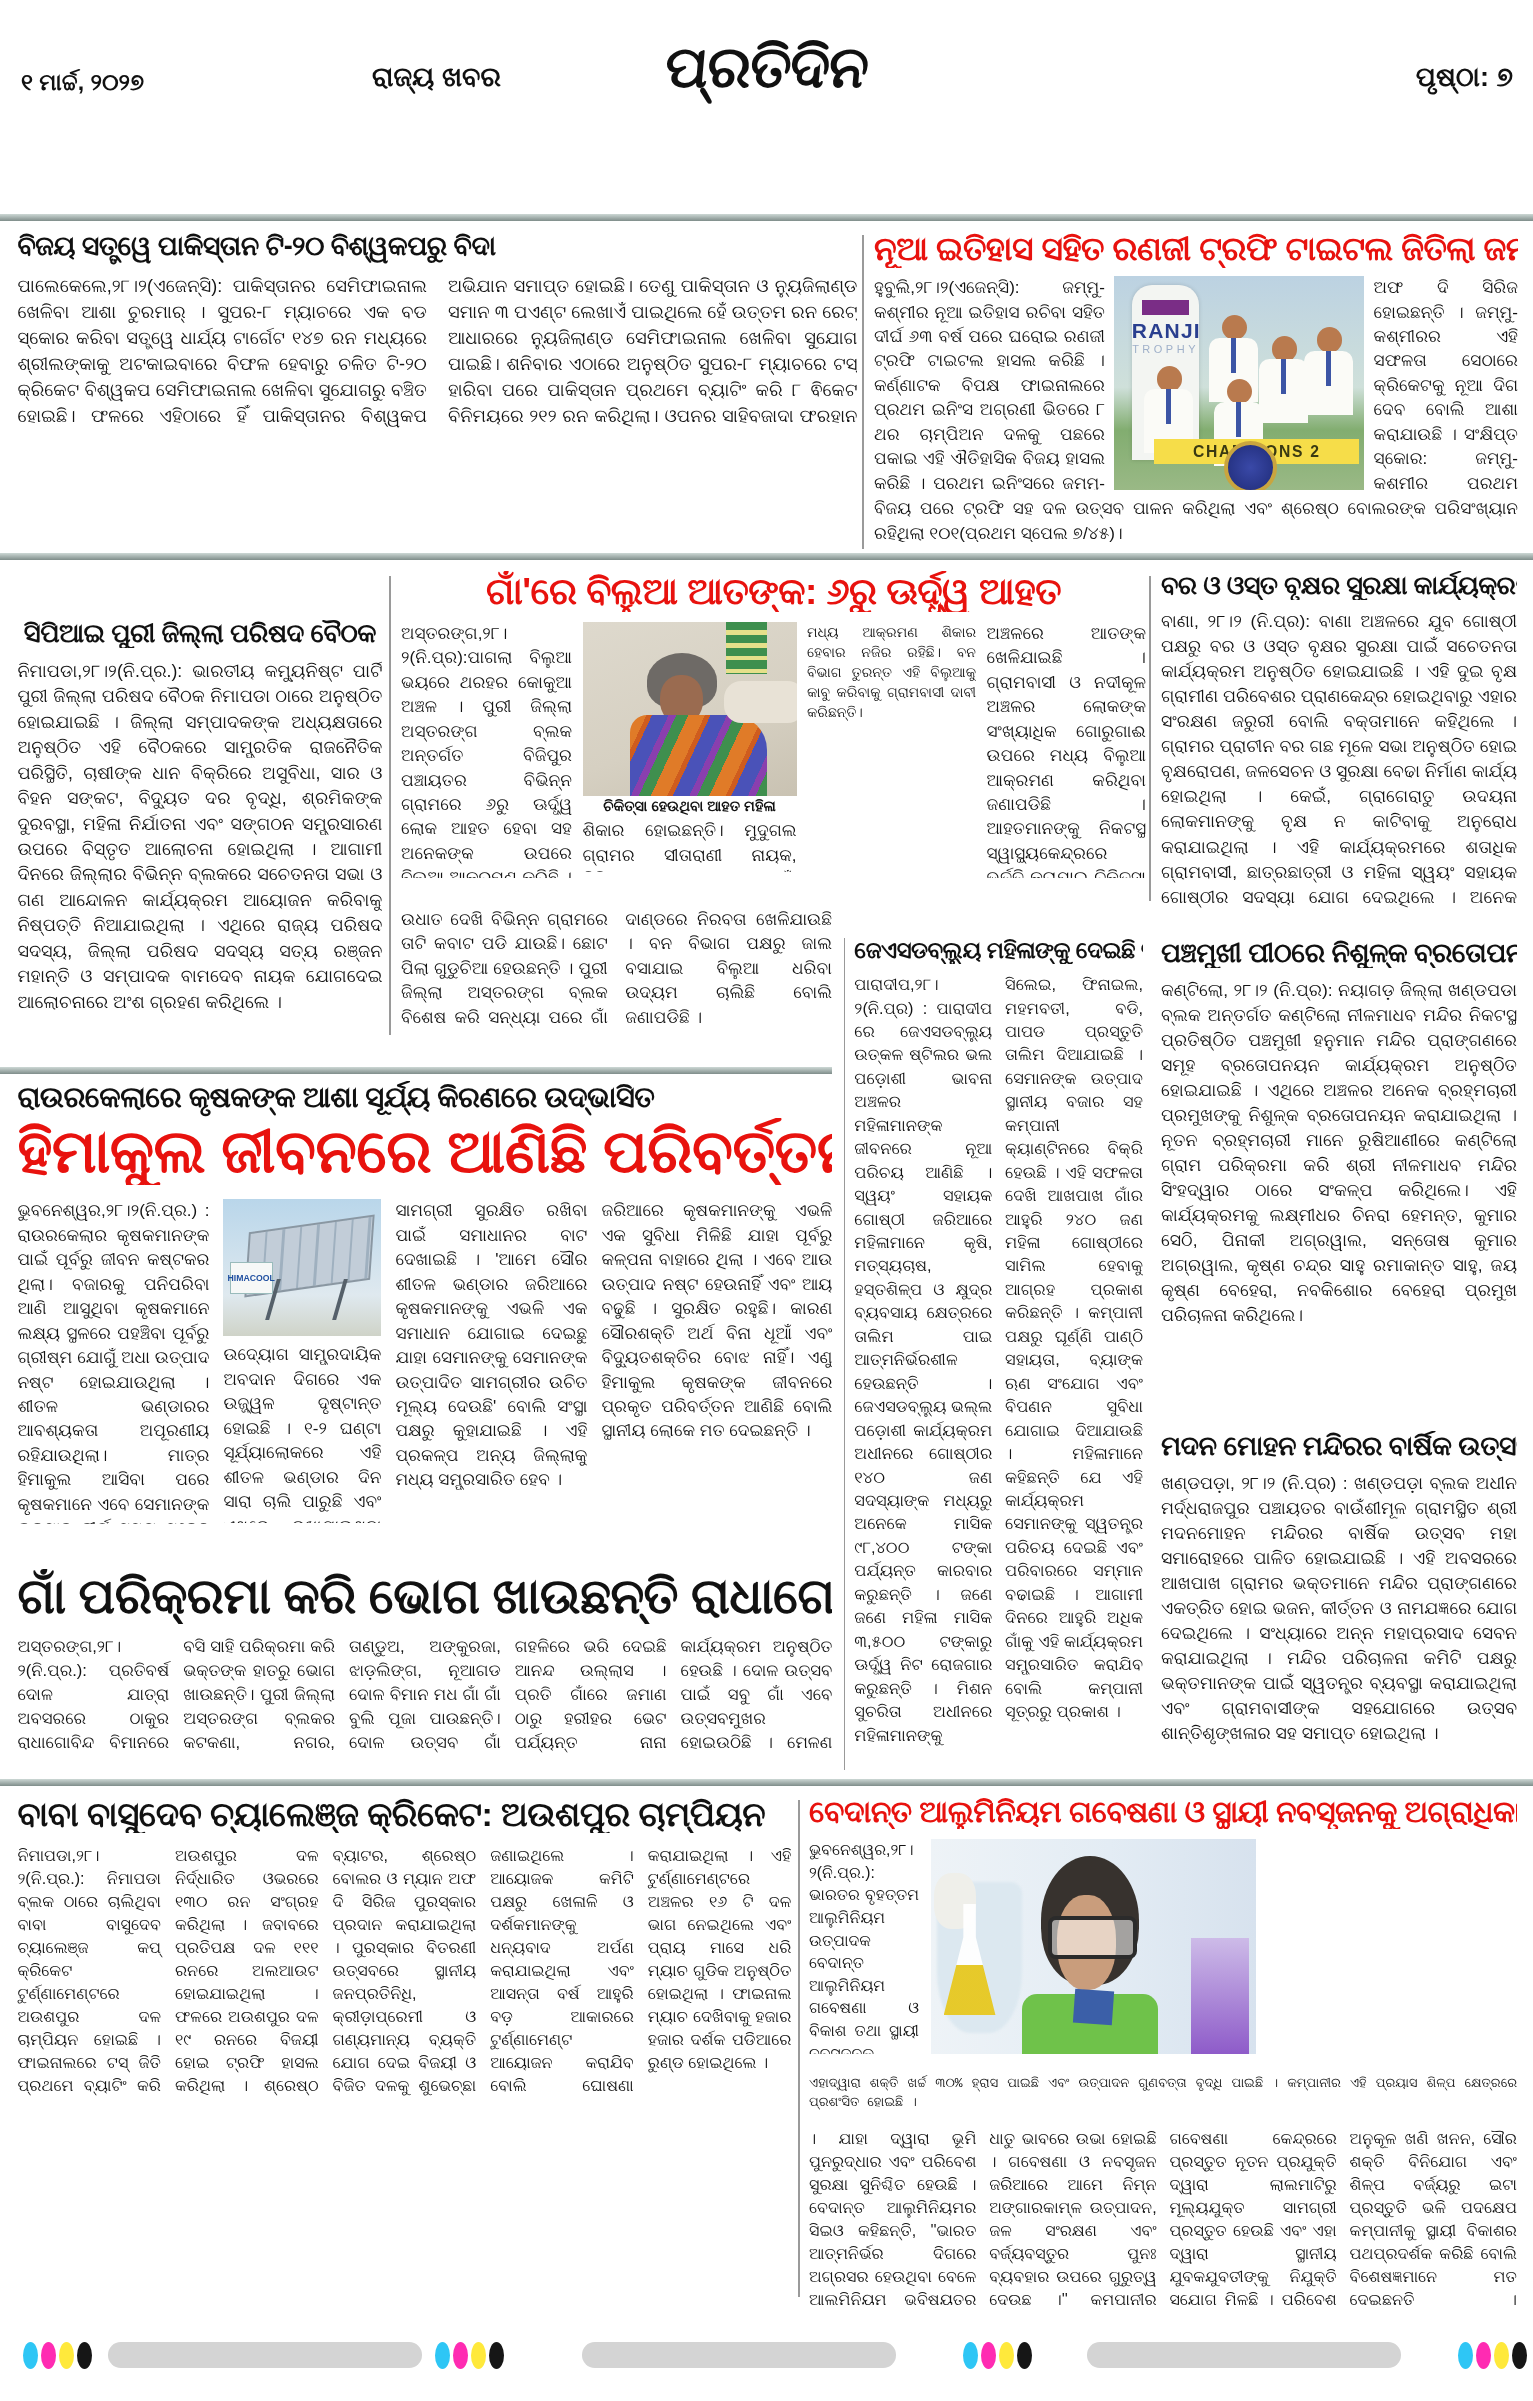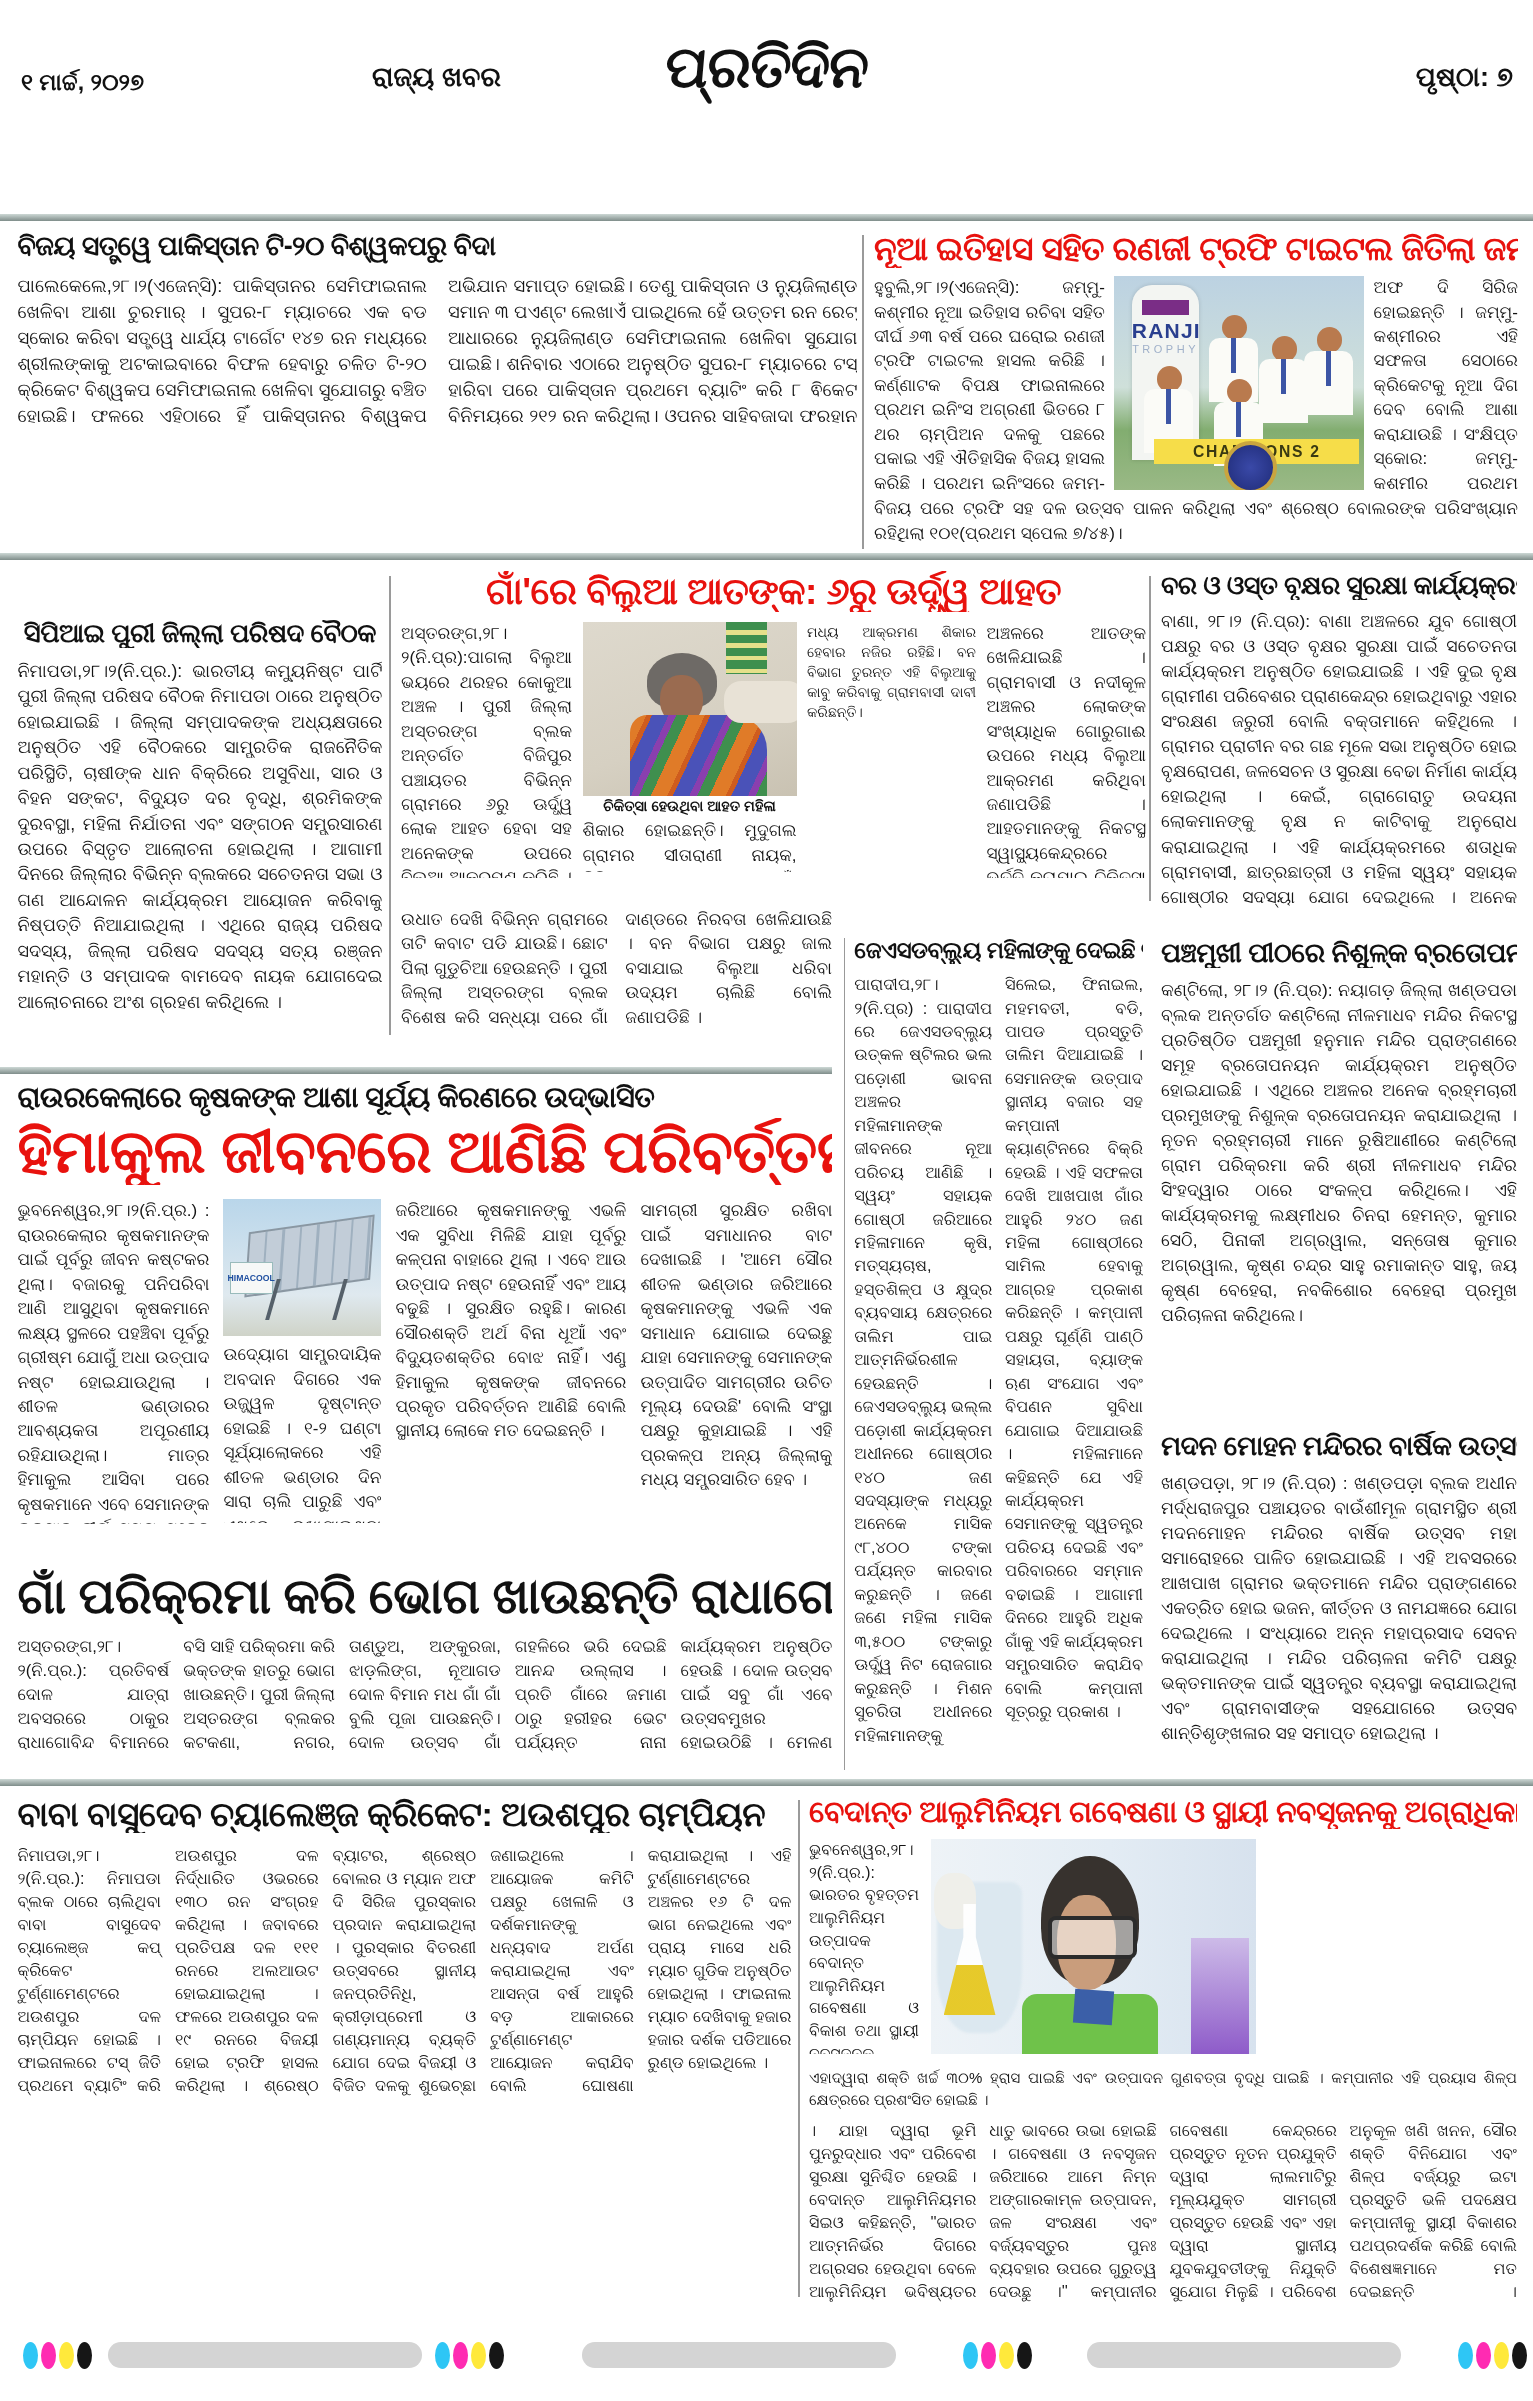--- a/index.html
+++ b/index.html
@@ -174,22 +174,22 @@
     <div style="display:flex;gap:14px;margin-top:14px;">
       <div class="body-txt j clip" style="width:192px;height:325px;font-size:17px;">ଭୁବନେଶ୍ୱର,୨୮।୨(ନି.ପ୍ର.) : ରାଉରକେଲାର କୃଷକମାନଙ୍କ ପାଇଁ ପୂର୍ବରୁ ଜୀବନ କଷ୍ଟକର ଥିଲା। ବଜାରକୁ ପନିପରିବା ଆଣି ଆସୁଥିବା କୃଷକମାନେ ଲକ୍ଷ୍ୟ ସ୍ଥଳରେ ପହଞ୍ଚିବା ପୂର୍ବରୁ ଗ୍ରୀଷ୍ମ ଯୋଗୁଁ ଅଧା ଉତ୍ପାଦ ନଷ୍ଟ ହୋଇଯାଉଥିଲା । ଶୀତଳ ଭଣ୍ଡାରର ଆବଶ୍ୟକତା ଅପୂରଣୀୟ ରହିଯାଉଥିଲା। ମାତ୍ର ହିମାକୁଲ ଆସିବା ପରେ କୃଷକମାନେ ଏବେ ସେମାନଙ୍କ ଉତ୍ପାଦ ଦୀର୍ଘ ସମୟ ସତେଜ ରଖି ପାରୁଛନ୍ତି ।</div>
       <div style="width:158px;flex:none;">
         <div class="ph solar" style="width:158px;height:137px;">
           <div class="panel"></div>
           <div class="legs"></div>
           <div class="signbx">HIMACOOL</div>
         </div>
         <div class="body-txt j clip" style="height:180px;font-size:17px;margin-top:7px;">ଉଦ୍ୟୋଗ ସାମ୍ପ୍ରଦାୟିକ ଅବଦାନ ଦିଗରେ ଏକ ଉଜ୍ଜ୍ୱଳ ଦୃଷ୍ଟାନ୍ତ ହୋଇଛି । ୧-୨ ଘଣ୍ଟା ସୂର୍ଯ୍ୟାଲୋକରେ ଏହି ଶୀତଳ ଭଣ୍ଡାର ଦିନ ସାରା ଚାଲି ପାରୁଛି ଏବଂ ଏଥିରେ ରଖାଯାଇଥିବା ପନିପରିବା ସପ୍ତାହେ ଧରି ସତେଜ ରହୁଛି । ଗାଁର ମହିଳା ଗୋଷ୍ଠୀ ଏହାର ପରିଚାଳନା ଦାୟିତ୍ୱ ନେଇଛନ୍ତି ।</div>
       </div>
+      <div class="body-txt j clip" style="width:192px;height:325px;font-size:17px;">ସାମଗ୍ରୀ ସୁରକ୍ଷିତ ରଖିବା ପାଇଁ ସମାଧାନର ବାଟ ଦେଖାଇଛି । 'ଆମେ ସୌର ଶୀତଳ ଭଣ୍ଡାର ଜରିଆରେ କୃଷକମାନଙ୍କୁ ଏଭଳି ଏକ ସମାଧାନ ଯୋଗାଇ ଦେଇଛୁ ଯାହା ସେମାନଙ୍କୁ ସେମାନଙ୍କ ଉତ୍ପାଦିତ ସାମଗ୍ରୀର ଉଚିତ ମୂଲ୍ୟ ଦେଉଛି' ବୋଲି ସଂସ୍ଥା ପକ୍ଷରୁ କୁହାଯାଇଛି । ଏହି ପ୍ରକଳ୍ପ ଅନ୍ୟ ଜିଲ୍ଲାକୁ ମଧ୍ୟ ସମ୍ପ୍ରସାରିତ ହେବ ।</div>
       <div class="body-txt j clip" style="flex:1;height:325px;font-size:17px;">ଜରିଆରେ କୃଷକମାନଙ୍କୁ ଏଭଳି ଏକ ସୁବିଧା ମିଳିଛି ଯାହା ପୂର୍ବରୁ କଳ୍ପନା ବାହାରେ ଥିଲା । ଏବେ ଆଉ ଉତ୍ପାଦ ନଷ୍ଟ ହେଉନାହିଁ ଏବଂ ଆୟ ବଢୁଛି । ସୁରକ୍ଷିତ ରହୁଛି। କାରଣ ସୌରଶକ୍ତି ଅର୍ଥ ବିନା ଧୂଆଁ ଏବଂ ବିଦ୍ୟୁତଶକ୍ତିର ବୋଝ ନାହିଁ। ଏଣୁ ହିମାକୁଲ କୃଷକଙ୍କ ଜୀବନରେ ପ୍ରକୃତ ପରିବର୍ତ୍ତନ ଆଣିଛି ବୋଲି ସ୍ଥାନୀୟ ଲୋକେ ମତ ଦେଇଛନ୍ତି ।</div>
-      <div class="body-txt j clip" style="width:192px;height:325px;font-size:17px;">ସାମଗ୍ରୀ ସୁରକ୍ଷିତ ରଖିବା ପାଇଁ ସମାଧାନର ବାଟ ଦେଖାଇଛି । 'ଆମେ ସୌର ଶୀତଳ ଭଣ୍ଡାର ଜରିଆରେ କୃଷକମାନଙ୍କୁ ଏଭଳି ଏକ ସମାଧାନ ଯୋଗାଇ ଦେଇଛୁ ଯାହା ସେମାନଙ୍କୁ ସେମାନଙ୍କ ଉତ୍ପାଦିତ ସାମଗ୍ରୀର ଉଚିତ ମୂଲ୍ୟ ଦେଉଛି' ବୋଲି ସଂସ୍ଥା ପକ୍ଷରୁ କୁହାଯାଇଛି । ଏହି ପ୍ରକଳ୍ପ ଅନ୍ୟ ଜିଲ୍ଲାକୁ ମଧ୍ୟ ସମ୍ପ୍ରସାରିତ ହେବ ।</div>
     </div>
   </div>
 
   <div class="abs clip" style="left:844px;top:938px;width:299px;height:832px;border-left:1.7px solid #999;padding-left:9.3px;box-sizing:border-box;">
     <div class="hd clip" style="font-size:23px;white-space:nowrap;">ଜେଏସଡବ୍ଲ୍ୟୁ ମହିଳାଙ୍କୁ ଦେଇଛି ସ୍ୱତନ୍ତ୍ର ପରିଚୟ</div>
     <div class="body-txt j clip" style="margin-top:9.3px;height:779px;font-size:16.3px;column-count:2;column-gap:12.8px;">ପାରାଦୀପ,୨୮।୨(ନି.ପ୍ର) : ପାରାଦୀପ ରେ ଜେଏସଡବ୍ଲ୍ୟୁ ଉତ୍କଳ ଷ୍ଟିଲର ଭଲ ପଡ଼ୋଶୀ ଭାବନା ଅଞ୍ଚଳର ମହିଳାମାନଙ୍କ ଜୀବନରେ ନୂଆ ପରିଚୟ ଆଣିଛି । ସ୍ୱୟଂ ସହାୟକ ଗୋଷ୍ଠୀ ଜରିଆରେ ମହିଳାମାନେ କୃଷି, ମତ୍ସ୍ୟଚାଷ, ହସ୍ତଶିଳ୍ପ ଓ କ୍ଷୁଦ୍ର ବ୍ୟବସାୟ କ୍ଷେତ୍ରରେ ତାଲିମ ପାଇ ଆତ୍ମନିର୍ଭରଶୀଳ ହେଉଛନ୍ତି । ଜେଏସଡବ୍ଲ୍ୟୁ ଭଲ୍ଲ ପଡ଼ୋଶୀ କାର୍ଯ୍ୟକ୍ରମ ଅଧୀନରେ ଗୋଷ୍ଠୀର ୧୪୦ ଜଣ ସଦସ୍ୟାଙ୍କ ମଧ୍ୟରୁ ଅନେକେ ମାସିକ ୯୮,୪୦୦ ଟଙ୍କା ପର୍ଯ୍ୟନ୍ତ କାରବାର କରୁଛନ୍ତି । ଜଣେ ଜଣେ ମହିଳା ମାସିକ ୩,୫୦୦ ଟଙ୍କାରୁ ଊର୍ଦ୍ଧ୍ୱ ନିଟ ରୋଜଗାର କରୁଛନ୍ତି । ମିଶନ ସୁଚରିତା ଅଧୀନରେ ମହିଳାମାନଙ୍କୁ ସିଲେଇ, ଫିନାଇଲ, ମହମବତୀ, ବଡି, ପାପଡ ପ୍ରସ୍ତୁତି ତାଲିମ ଦିଆଯାଇଛି । ସେମାନଙ୍କ ଉତ୍ପାଦ ସ୍ଥାନୀୟ ବଜାର ସହ କମ୍ପାନୀ କ୍ୟାଣ୍ଟିନରେ ବିକ୍ରି ହେଉଛି । ଏହି ସଫଳତା ଦେଖି ଆଖପାଖ ଗାଁର ଆହୁରି ୨୪୦ ଜଣ ମହିଳା ଗୋଷ୍ଠୀରେ ସାମିଲ ହେବାକୁ ଆଗ୍ରହ ପ୍ରକାଶ କରିଛନ୍ତି । କମ୍ପାନୀ ପକ୍ଷରୁ ଘୂର୍ଣ୍ଣି ପାଣ୍ଠି ସହାୟତା, ବ୍ୟାଙ୍କ ଋଣ ସଂଯୋଗ ଏବଂ ବିପଣନ ସୁବିଧା ଯୋଗାଇ ଦିଆଯାଉଛି । ମହିଳାମାନେ କହିଛନ୍ତି ଯେ ଏହି କାର୍ଯ୍ୟକ୍ରମ ସେମାନଙ୍କୁ ସ୍ୱତନ୍ତ୍ର ପରିଚୟ ଦେଇଛି ଏବଂ ପରିବାରରେ ସମ୍ମାନ ବଢାଇଛି । ଆଗାମୀ ଦିନରେ ଆହୁରି ଅଧିକ ଗାଁକୁ ଏହି କାର୍ଯ୍ୟକ୍ରମ ସମ୍ପ୍ରସାରିତ କରାଯିବ ବୋଲି କମ୍ପାନୀ ସୂତ୍ରରୁ ପ୍ରକାଶ ।</div>
   </div>
 
   <div class="abs clip" style="left:1161px;top:938px;width:356px;height:481px;">
     <div class="hd clip" style="font-size:27px;text-align:center;white-space:nowrap;">ପଞ୍ଚମୁଖୀ ପୀଠରେ ନିଶୁଳ୍କ ବ୍ରତୋପନୟନ</div>
@@ -224,21 +224,21 @@
         <div class="lab-purple"></div>
         <div class="lab-hair"></div>
         <div class="lab-face"></div>
         <div class="goggles"></div>
         <div class="lab-shirt"></div>
         <div class="lab-collar"></div>
         <div class="glove"></div>
         <div class="flask"></div>
       </div>
     </div>
-    <div class="body-txt j clip" style="margin-top:13px;height:46px;font-size:15px;">ଏହାଦ୍ୱାରା ଶକ୍ତି ଖର୍ଚ୍ଚ ୩୦% ହ୍ରାସ ପାଇଛି ଏବଂ ଉତ୍ପାଦନ ଗୁଣବତ୍ତା ବୃଦ୍ଧି ପାଇଛି । କମ୍ପାନୀର ଏହି ପ୍ରୟାସ ଶିଳ୍ପ କ୍ଷେତ୍ରରେ ପ୍ରଶଂସିତ ହୋଇଛି ।</div>
+    <div class="body-txt j clip" style="margin-top:21px;height:46px;font-size:13px;font-family:Liberation Mono, monospace;">ଏହାଦ୍ୱାରା ଶକ୍ତି ଖର୍ଚ୍ଚ ୩୦% ହ୍ରାସ ପାଇଛି ଏବଂ ଉତ୍ପାଦନ ଗୁଣବତ୍ତା ବୃଦ୍ଧି ପାଇଛି । କମ୍ପାନୀର ଏହି ପ୍ରୟାସ ଶିଳ୍ପ କ୍ଷେତ୍ରରେ ପ୍ରଶଂସିତ ହୋଇଛି ।</div>
     <div class="body-txt j clip" style="margin-top:5.8px;height:192px;font-size:16px;column-count:4;column-gap:12.8px;">। ଯାହା ଦ୍ୱାରା ଭୂମି ପୁନରୁଦ୍ଧାର ଏବଂ ପରିବେଶ ସୁରକ୍ଷା ସୁନିଶ୍ଚିତ ହେଉଛି । ବେଦାନ୍ତ ଆଲୁମିନିୟମର ସିଇଓ କହିଛନ୍ତି, ''ଭାରତ ଆତ୍ମନିର୍ଭର ଦିଗରେ ଅଗ୍ରସର ହେଉଥିବା ବେଳେ ଆଲୁମିନିୟମ ଭବିଷ୍ୟତର ଧାତୁ ଭାବରେ ଉଭା ହୋଇଛି । ଗବେଷଣା ଓ ନବସୃଜନ ଜରିଆରେ ଆମେ ନିମ୍ନ ଅଙ୍ଗାରକାମ୍ଳ ଉତ୍ପାଦନ, ଜଳ ସଂରକ୍ଷଣ ଏବଂ ବର୍ଜ୍ୟବସ୍ତୁର ପୁନଃ ବ୍ୟବହାର ଉପରେ ଗୁରୁତ୍ୱ ଦେଉଛୁ ।'' କମ୍ପାନୀର ଗବେଷଣା କେନ୍ଦ୍ରରେ ପ୍ରସ୍ତୁତ ନୂତନ ପ୍ରଯୁକ୍ତି ଦ୍ୱାରା ଲାଲମାଟିରୁ ମୂଲ୍ୟଯୁକ୍ତ ସାମଗ୍ରୀ ପ୍ରସ୍ତୁତ ହେଉଛି ଏବଂ ଏହା ଦ୍ୱାରା ସ୍ଥାନୀୟ ଯୁବକଯୁବତୀଙ୍କୁ ନିଯୁକ୍ତି ସୁଯୋଗ ମିଳୁଛି । ପରିବେଶ ଅନୁକୂଳ ଖଣି ଖନନ, ସୌର ଶକ୍ତି ବିନିଯୋଗ ଏବଂ ଶିଳ୍ପ ବର୍ଜ୍ୟରୁ ଇଟା ପ୍ରସ୍ତୁତି ଭଳି ପଦକ୍ଷେପ କମ୍ପାନୀକୁ ସ୍ଥାୟୀ ବିକାଶର ପଥପ୍ରଦର୍ଶକ କରିଛି ବୋଲି ବିଶେଷଜ୍ଞମାନେ ମତ ଦେଇଛନ୍ତି । ପ୍ରତିଯୋଗିତାରେ ଅର୍ଥପୂର୍ଣ୍ଣ ଯୋଗଦାନ ଦିଗରେ କମ୍ପାନୀ ଆଗକୁ ବଢୁଛି ।</div>
   </div>
 
   <div class="dotgrp" style="left:23px;top:2342px;">
     <div class="dot dc"></div>
       <div class="dot dm"></div>
       <div class="dot dy"></div>
       <div class="dot dk"></div>
   </div>
   <div class="gbar" style="left:108px;top:2342px;width:314px;"></div>

